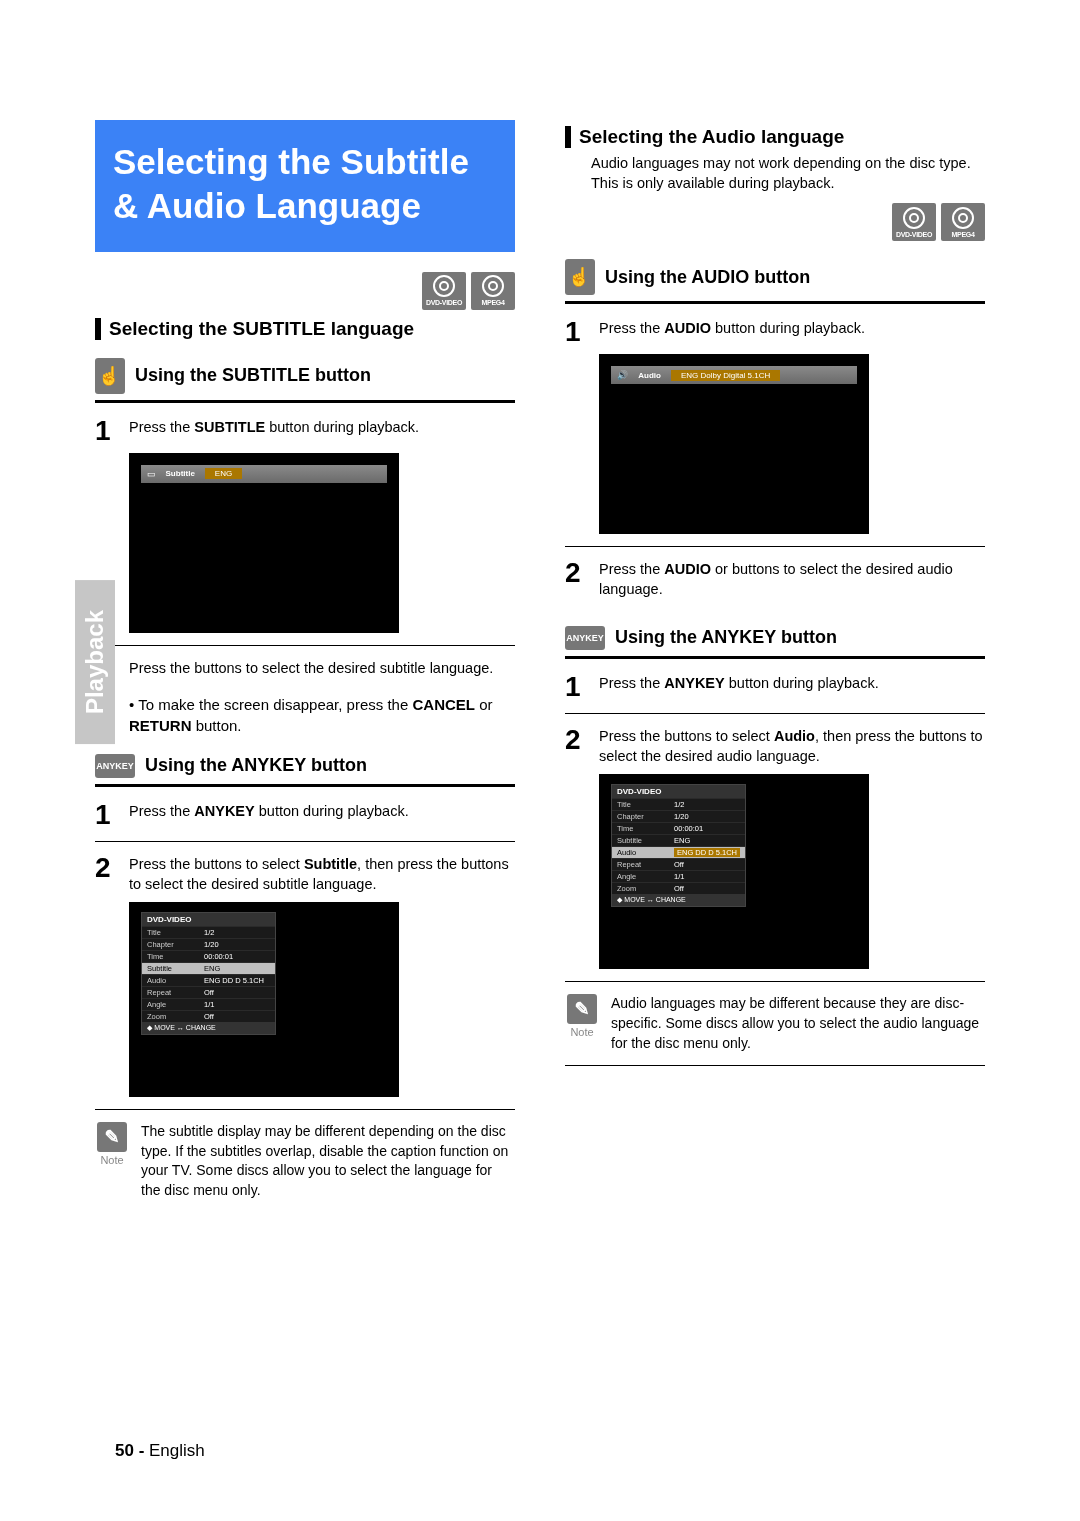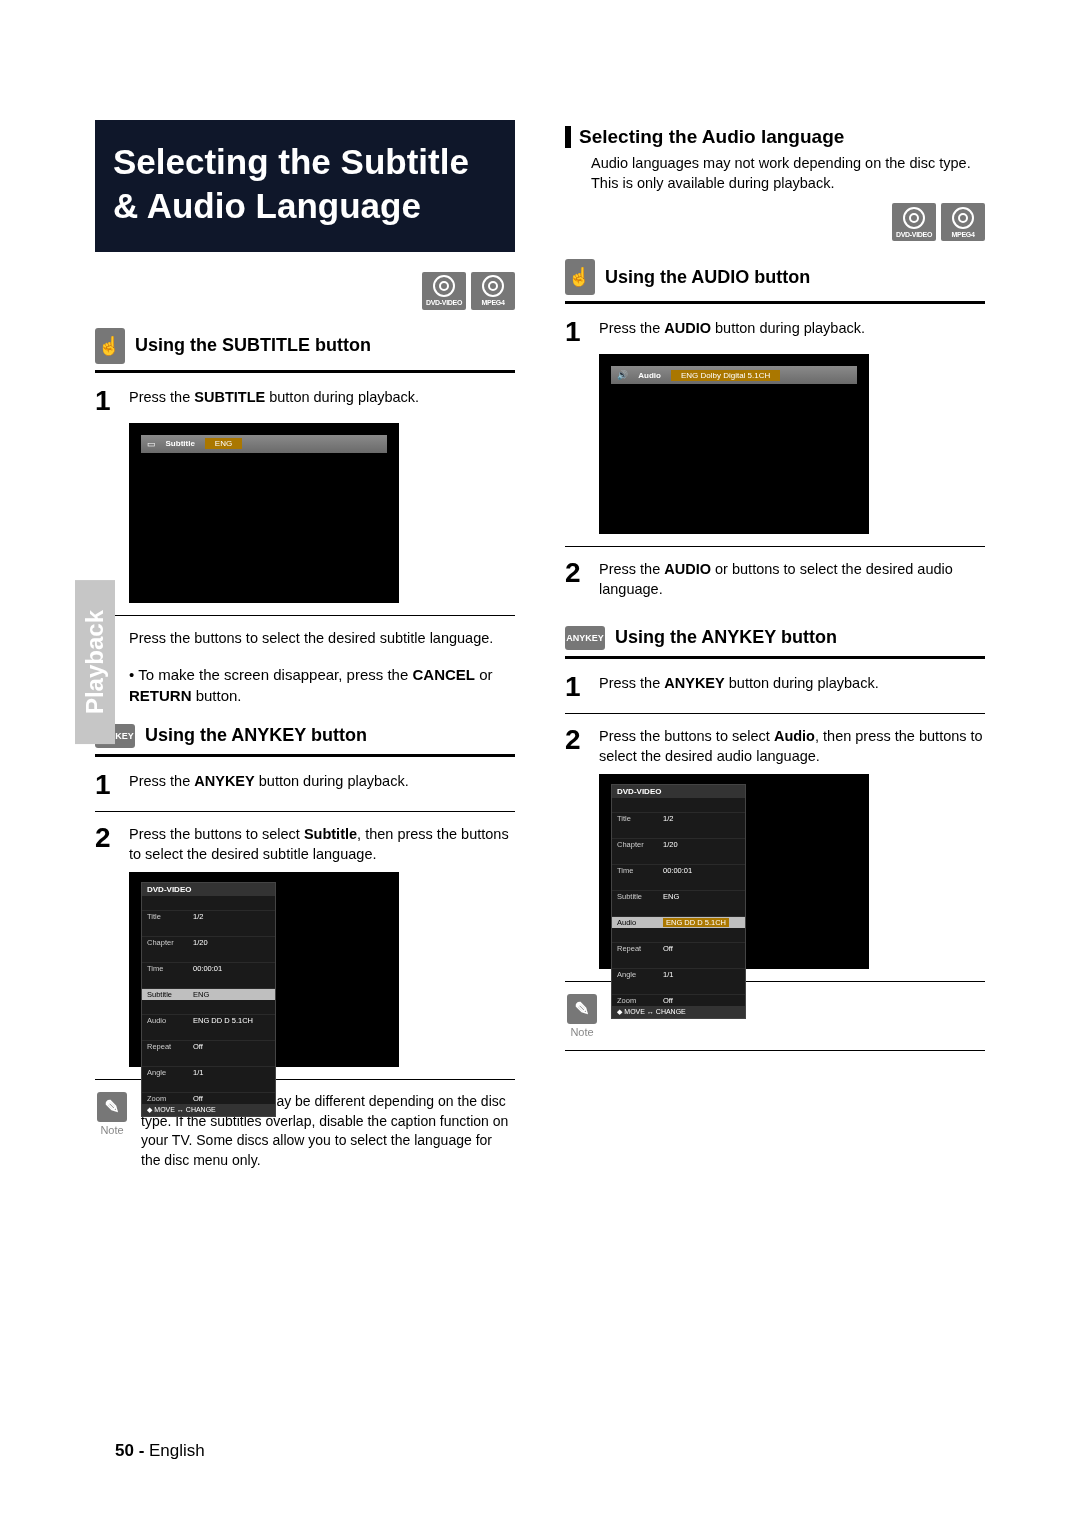--- a/index.html
+++ b/index.html
@@ -13,21 +13,21 @@
     font-weight: bold;
     font-size: 24px;
     padding: 30px 6px;
     writing-mode: vertical-rl;
     transform: rotate(180deg);
     text-align: center;
   }
   .cols { display: flex; gap: 50px; }
   .col { flex: 1; }
   .title-box {
-    background: #0f172a;
+    background: #3b82f6;
     color: #fff;
     padding: 20px 18px 24px 18px;
     margin-bottom: 20px;
   }
   .title-box h1 { font-size: 35px; font-weight: bold; line-height: 1.25; }
   .disc-icons { display: flex; justify-content: flex-end; gap: 5px; margin-bottom: 8px; }
   .disc-icon {
     width: 44px; height: 38px;
     background: #777; color: #fff;
     display: flex; flex-direction: column; align-items: center; justify-content: center;
@@ -69,21 +69,21 @@
     background: linear-gradient(#8a8a8a,#6a6a6a);
     display: flex; align-items: center; height: 18px; padding: 0 6px; gap: 10px;
   }
   .osd-bar .lbl { font-weight: bold; font-size: 8px; }
   .osd-bar .val { background: #aa7700; padding: 1px 10px; font-size: 8px; }
   .osd-panel {
     position: absolute; top: 10px; left: 12px; width: 135px;
     background: #1a1a1a; border: 1px solid #444; font-size: 7.5px;
   }
   .osd-panel .hdr { background: #333; padding: 2px 5px; font-weight: bold; font-size: 8px; }
-  .osd-panel .row { display:flex; padding: 1px 5px; gap:6px; border-top:1px solid #2a2a2a;margin-top:14px; }
+  .osd-panel .row { display:flex; padding: 1px 5px; gap:17px; border-top:1px solid #2a2a2a; }
   .osd-panel .row .k { width: 40px; color:#ccc; }
   .osd-panel .row .v { color:#fff; }
   .osd-panel .row.hl { background: #bfbfbf; color:#000; }
   .osd-panel .row.hl .k, .osd-panel .row.hl .v { color:#000; }
   .osd-panel .row.hl-orange .v { color:#fff; background:#aa7700; padding:0 3px; }
   .osd-panel .ftr { background:#333; padding:2px 5px; font-size:7px; }
   .note-block { display:flex; gap:12px; margin-top:8px; }
   .note-block .note-col { display:flex; flex-direction:column; align-items:center; width:34px; }
   .note-block .note-label { font-size:11px; color:#888; margin-top:2px; }
   .note-block .note-text { flex:1; font-size:14px; line-height:1.4; }
@@ -109,20 +109,24 @@
         <div class="disc-icon">
             <div class="circ"></div>
             <span>DVD-VIDEO</span>
           </div>
         <div class="disc-icon">
             <div class="circ"></div>
             <span>MPEG4</span>
           </div>
       </div>
 
+      <div class="bar-heading">
+        <div class="bar"></div>
+        <div class="txt">Selecting the SUBTITLE language</div>
+      </div>
 
       <div class="sub-heading">
         <div class="hand-icon">☝</div>
         <div class="txt">Using the SUBTITLE button</div>
       </div>
       <div class="thick-rule"></div>
 
       <div class="step">
         <div class="num">1</div>
         <div class="txt"><span>Press the </span><b>SUBTITLE</b><span> button during playback.</span></div>
@@ -321,20 +325,22 @@
         </div>
       </div>
 
       <div class="thin-rule"></div>
 
       <div class="note-block">
         <div class="note-col">
           <div class="note-icon">✎</div>
           <div class="note-label">Note</div>
         </div>
+        <div class="note-text">Audio languages may be different because they are disc-specific.
+Some discs allow you to select the audio language for the disc menu only.</div>
       </div>
       <div class="thin-rule"></div>
 
     </div>
   </div>
 
   <div class="page-footer">
     <b>50 -</b> <span>English</span>
   </div>
 

